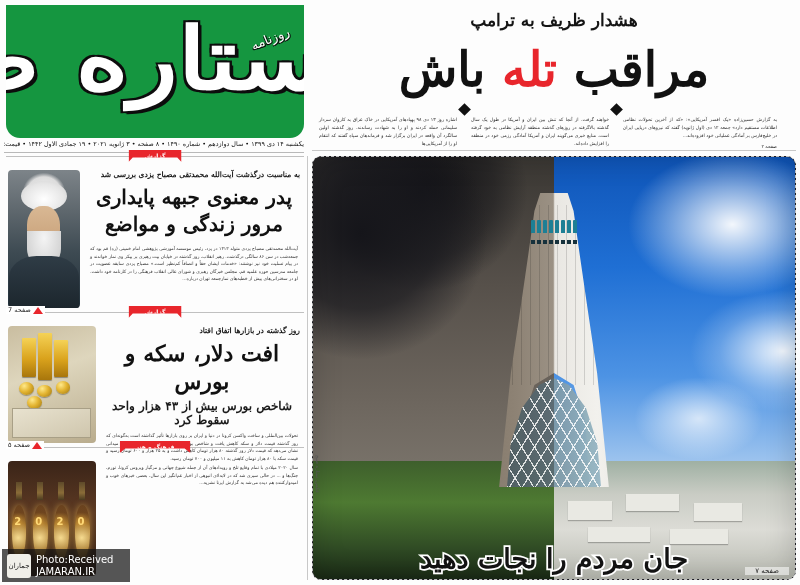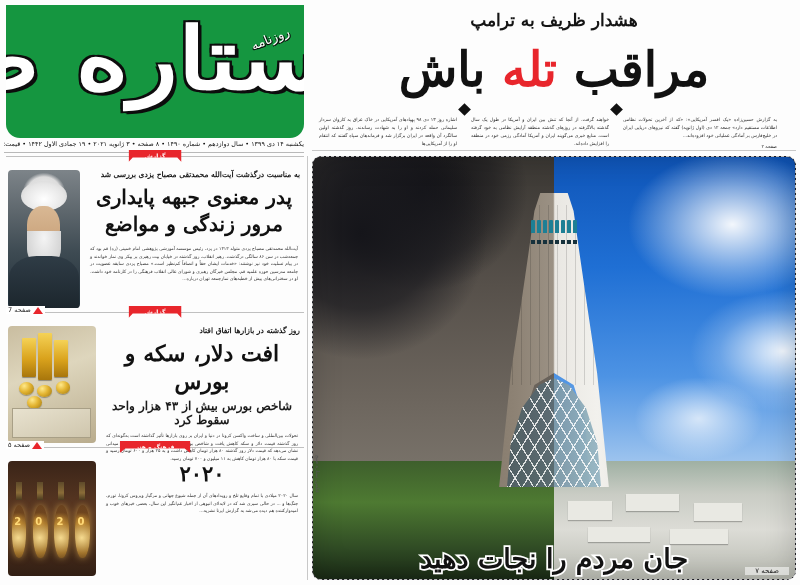--- a/index.html
+++ b/index.html
@@ -673,24 +673,30 @@
             <span class="cap" style="left:57%;top:18%;"></span>
             <span class="cap" style="left:81%;top:18%;"></span>
             <span class="fil" style="left:7%;top:48%;">2</span>
             <span class="fil" style="left:31%;top:48%;">0</span>
             <span class="fil" style="left:55%;top:48%;">2</span>
             <span class="fil" style="left:79%;top:48%;">0</span>
           </div>
         </div>
         <div class="art-text">
           <div class="art-hl">
-            <div>۲۰۲۰</div>
           </div>
           <div class="art-lede">سال ۲۰۲۰ میلادی با تمام وقایع تلخ و رویدادهای آن از جمله شیوع جهانی و مرگبار ویروس کرونا، تورم، جنگ‌ها و ... در حالی سپری شد که در لابه‌لای انبوهی از اخبار غم‌انگیز این سال، بعضی خبرهای خوب و امیدوارکننده هم دیده می‌شد به گزارش ایرنا نشریه...</div>
         </div>
       </div>
     </div>
 
     <div class="leftcol-vert"></div>
   </div>
 
+  <div class="watermark">
+    <span class="wm-logo">جماران</span>
+    <span class="wm-lines">
+      <span>Photo:Received</span>
+      <span>JAMARAN.IR</span>
+    </span>
+  </div>
 
 </div>
 
 </body></html>

